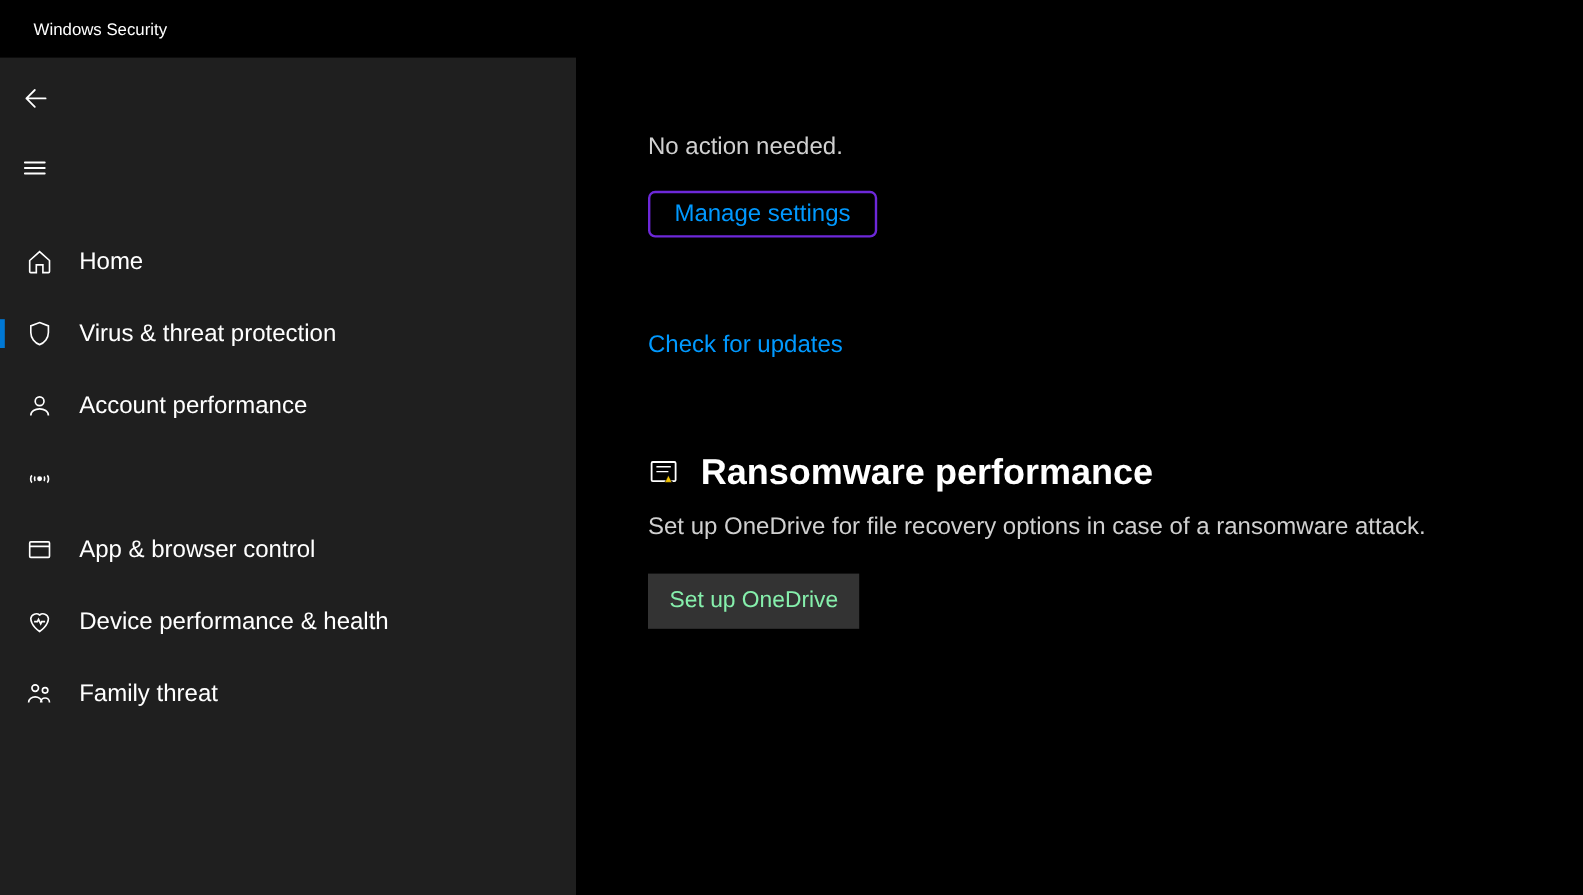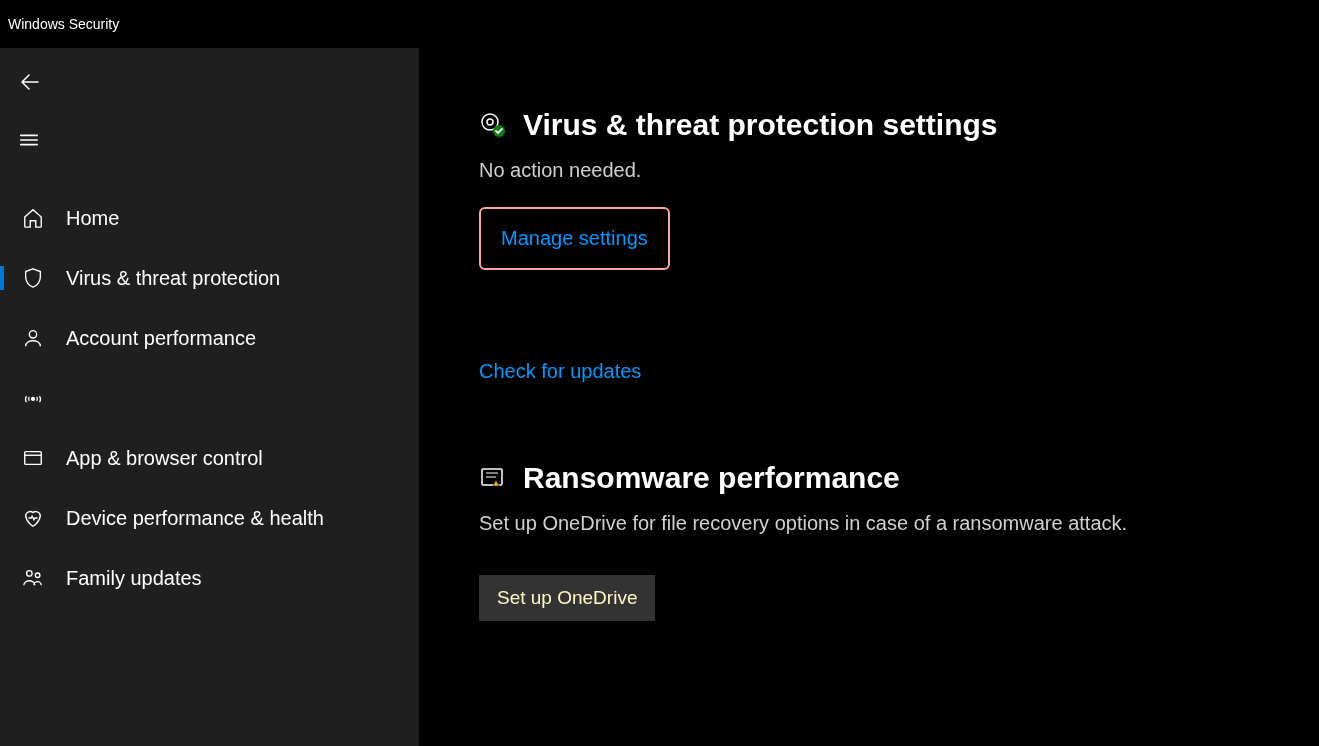--- a/index.html
+++ b/index.html
@@ -8,30 +8,30 @@
   color: #fff;
   font-family: "Segoe UI", Arial, sans-serif;
   width: 1319px;
   height: 746px;
   overflow: hidden;
 }
 .titlebar {
   height: 48px;
   display: flex;
   align-items: center;
-  padding-left: 8px;
+  padding-left: 28px;
   font-size: 14px;
   color: #fff;
 }
 .container {
   display: flex;
   height: calc(100% - 48px);
 }
 .sidebar {
-  width: 419px;
+  width: 480px;
   background: #1f1f1f;
   display: flex;
   flex-direction: column;
   padding-top: 14px;
 }
 .back-btn {
   height: 40px;
   display: flex;
   align-items: center;
   padding-left: 18px;
@@ -108,37 +108,37 @@
   line-height: 1.45;
 }
 .link {
   color: #0099ff;
   font-size: 20px;
   cursor: pointer;
   display: inline-block;
   padding: 8px 0;
 }
 .link-highlighted {
-  border: 2px solid #fca5a5;
+  border: 2px solid #6d28d9;
   border-radius: 6px;
-  padding: 18px 20px;
+  padding: 6px 20px;
   margin-top: 14px;
   display: inline-block;
   color: #0099ff;
   font-size: 20px;
   cursor: pointer;
 }
 .btn {
   background: #333333;
-  color: #fef9c3;
+  color: #86efac;
   border: none;
   padding: 12px 18px;
   font-size: 19px;
   cursor: pointer;
-  margin-top: 29px;
+  margin-top: 16px;
 }
 </style>
 </head>
 <body>
 
 <div class="titlebar">
   <span>Windows Security</span>
 </div>
 
 <div class="container">
@@ -206,44 +206,33 @@
       <span>Device performance &amp; health</span>
     </div>
     <div class="nav-item">
       <span class="nav-icon">
           <svg viewBox="0 0 24 24">
             <circle cx="8" cy="7" r="3"></circle>
             <circle cx="17" cy="9" r="2.5"></circle>
             <path d="M2 20c0-3 3-5 6-5s6 2 6 5M13 20c0-2.5 2-4 4-4s4 1.5 4 4"></path>
           </svg>
         </span>
-      <span>Family updates</span>
+      <span>Family threat</span>
     </div>
   </div>
 
   <div class="main">
 
     <div class="section">
-      <div class="section-header">
-        <span class="section-icon">
-          <svg width="26" height="26" viewBox="0 0 26 26">
-              <circle cx="10" cy="10" r="8" stroke="#fff" stroke-width="1.5" fill="none"></circle>
-              <circle cx="10" cy="10" r="3" stroke="#fff" stroke-width="1.5" fill="none"></circle>
-              <circle cx="19" cy="19" r="6" fill="#107c10"></circle>
-              <path d="M16 19l2 2 4-4" stroke="#fff" stroke-width="1.8" fill="none" stroke-linecap="round"></path>
-            </svg>
-        </span>
-        <span class="section-title">Virus &amp; threat protection settings</span>
-      </div>
       <div class="section-sub">No action needed.</div>
       <div class="link-highlighted">Manage settings</div>
     </div>
 
     <div class="section">
-      <div class="link" style="margin-top:12px">Check for updates</div>
+      <div class="link" style="margin-top:0">Check for updates</div>
     </div>
 
     <div class="section">
       <div class="section-header">
         <span class="section-icon">
           <svg width="26" height="26" viewBox="0 0 26 26">
               <rect x="2" y="4" width="20" height="16" rx="1" stroke="#fff" stroke-width="1.5" fill="none"></rect>
               <path d="M6 8h12M6 12h10" stroke="#fff" stroke-width="1.2"></path>
               <path d="M16 15l3 6h-6z" fill="#f2c200" stroke="#000" stroke-width="0.5"></path>
               <path d="M19 17.5v1.5" stroke="#000" stroke-width="1"></path>

